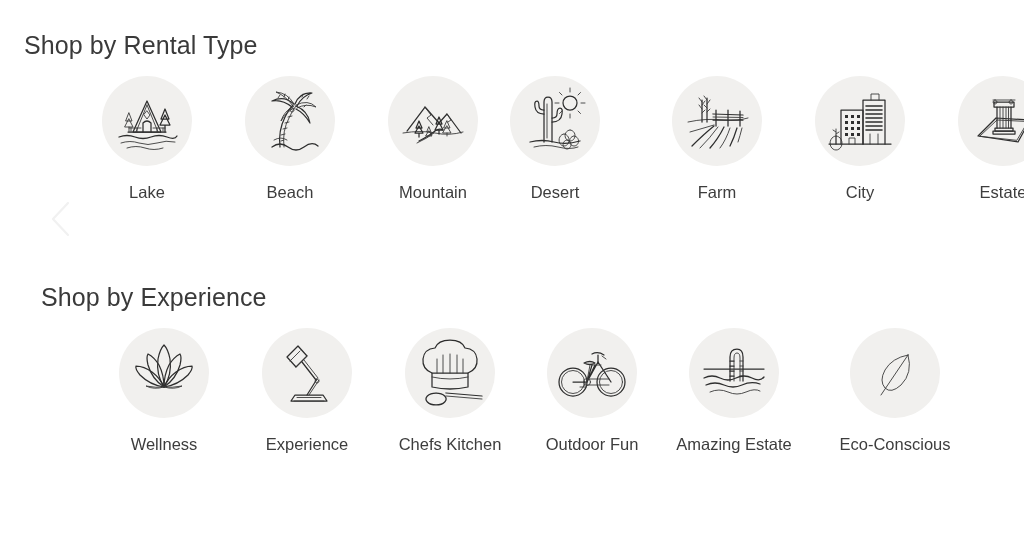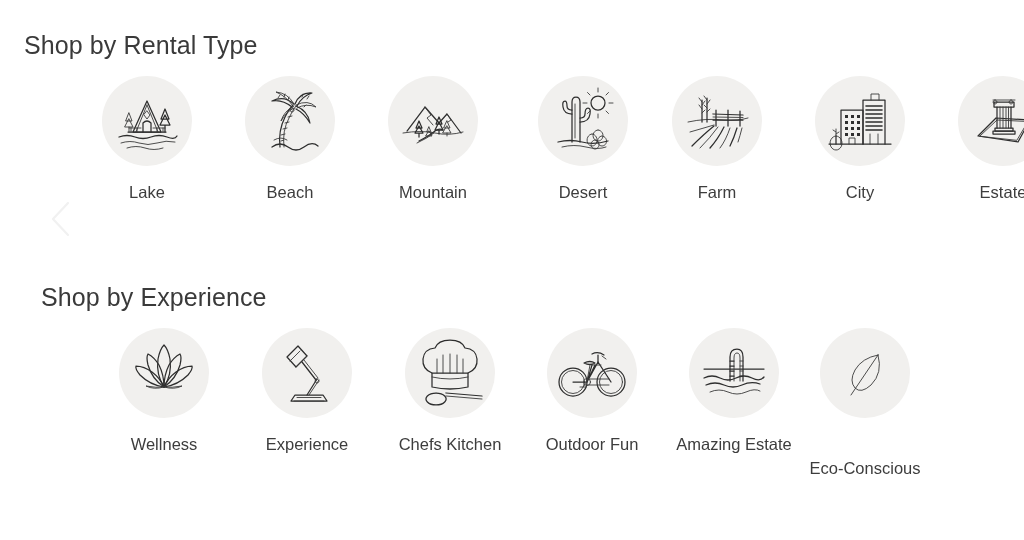--- a/index.html
+++ b/index.html
@@ -206,21 +206,21 @@
               <path d="M24 38 L27 45 L21 45 Z M24 43 L28 50 L20 50 Z M24 50 L24 54"></path>
               <path d="M44 34 L47 41 L41 41 Z M44 39 L48 47 L40 47 Z M44 47 L44 51"></path>
               <path d="M52 38 L55 45 L49 45 Z M52 43 L56 50 L48 50 Z M52 50 L52 53" class="sketch-thin"></path>
               <path d="M34 44 L36 49 L32 49 Z M34 48 L37 53 L31 53 Z" class="sketch-thin"></path>
             </g>
           </svg>
         </div>
         <div class="cat-label">Mountain</div>
       </div>
 
-      <div class="cat-item" style="left:468px;">
+      <div class="cat-item" style="left:440px;">
         <div class="cat-circle">
           <svg width="74" height="74" viewBox="0 0 74 74">
             <g class="sketch">
 
               <path d="M26 58 L26 18 Q26 13 30 13 Q34 13 34 18 L34 58"></path>
               <path d="M26 30 Q18 30 17 23 Q16 17 19 17 Q21 17 21 22 Q21 26 26 26"></path>
               <path d="M34 38 Q43 38 44 30 Q45 24 42 24 Q39 24 39 30 Q39 34 34 34"></path>
               <path d="M29 20 L29 54" class="sketch-thin"></path>
 
               <circle cx="52" cy="19" r="7"></circle>
@@ -429,21 +429,21 @@
 
               <path d="M8 43 Q16 39 24 43 T40 43 T56 43 T68 42"></path>
               <path d="M10 50 Q19 46 28 50 T46 50 T64 49"></path>
               <path d="M14 57 Q23 53 32 57 T50 57 T64 56" class="sketch-thin"></path>
             </g>
           </svg>
         </div>
         <div class="cat-label">Amazing Estate</div>
       </div>
 
-      <div class="cat-item" style="left:733px;gap:24px;">
+      <div class="cat-item" style="left:763px;">
         <div class="cat-circle">
           <svg width="60" height="60" viewBox="0 0 60 60">
             <g class="sketch-thin" stroke-width="1.15">
               <path d="M43 12 Q48 30 36 42 Q26 51 20 45 Q14 38 20 27 Q27 15 43 12 Z"></path>
               <path d="M43 12 L16 52"></path>
             </g>
           </svg>
         </div>
         <div class="cat-label">Eco-Conscious</div>
       </div>

